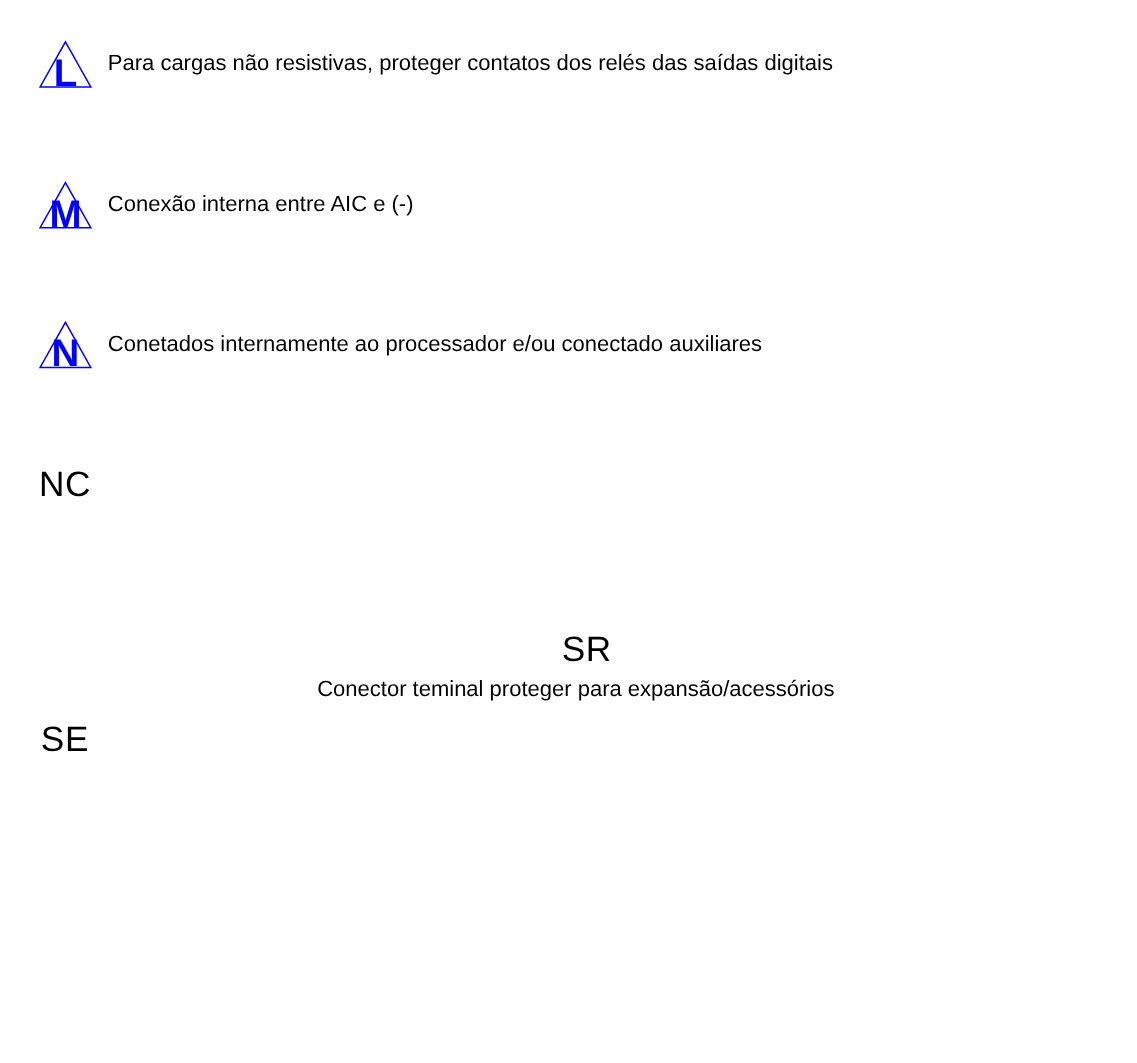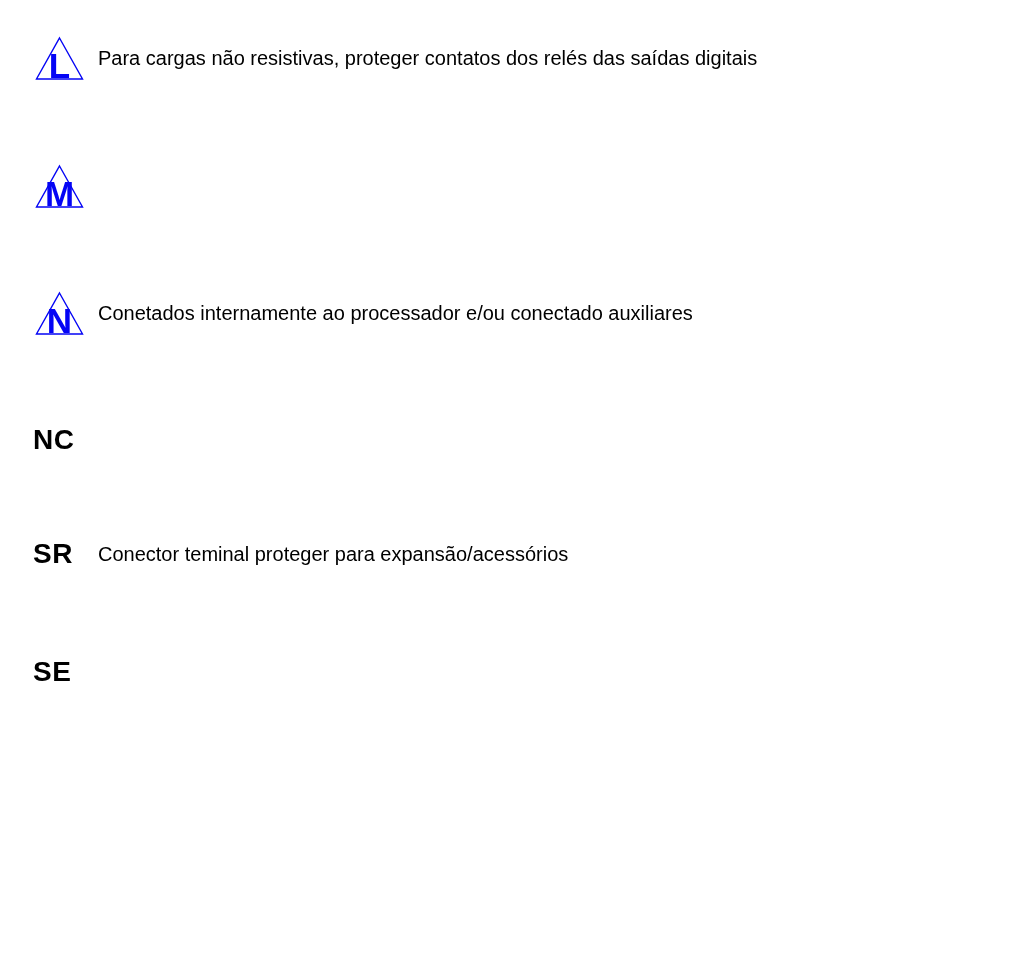--- a/index.html
+++ b/index.html
@@ -43,38 +43,37 @@
     stroke-width: 1.4;
   }
   .tri-svg text {
     fill: var(--accent_blue, #0404f5);
     font-family: "Liberation Sans", sans-serif;
     font-weight: bold;
     font-size: 35px;
     text-anchor: middle;
   }
   .abbrev {
-    font-size: 28px;
-    text-align: left;
+    font-size: 32px;
+    text-align: center;
     width: 100%;
     letter-spacing: 0.5px;
-    font-weight: bold;
   }
   .desc {
     margin-left: 13px;
     font-size: 20px;
     white-space: nowrap;
     letter-spacing: 0px;
   }
   
   .row-0 { top: 28px; }
   .row-1 { top: 156px; }
   .row-2 { top: 283px; }
   .row-3 { top: 410px; }
-  .row-4 { top: 524px; }
+  .row-4 { top: 564px; flex-direction: column; }
   .row-5 { top: 642px; }
 </style>
 </head>
 <body>
 
 <div class="legend-row row-0">
   <span class="symbol-cell">
     <svg class="tri-svg" viewBox="0 0 49 45" aria-hidden="true">
       <polygon points="24.5,2 47.5,43 1.5,43"></polygon>
       <text x="24.5" y="42">L</text>
@@ -83,20 +82,21 @@
   <span class="desc">Para cargas não resistivas, proteger contatos dos relés das saídas digitais</span>
 </div>
 
 <div class="legend-row row-1">
   <span class="symbol-cell">
     <svg class="tri-svg" viewBox="0 0 49 45" aria-hidden="true">
       <polygon points="24.5,2 47.5,43 1.5,43"></polygon>
       <text x="24.5" y="42">M</text>
     </svg>
   </span>
+  <span class="desc">Conexão interna entre AIC e (-)</span>
 </div>
 
 <div class="legend-row row-2">
   <span class="symbol-cell">
     <svg class="tri-svg" viewBox="0 0 49 45" aria-hidden="true">
       <polygon points="24.5,2 47.5,43 1.5,43"></polygon>
       <text x="24.5" y="42">N</text>
     </svg>
   </span>
   <span class="desc">Conetados internamente ao processador e/ou conectado auxiliares</span>

